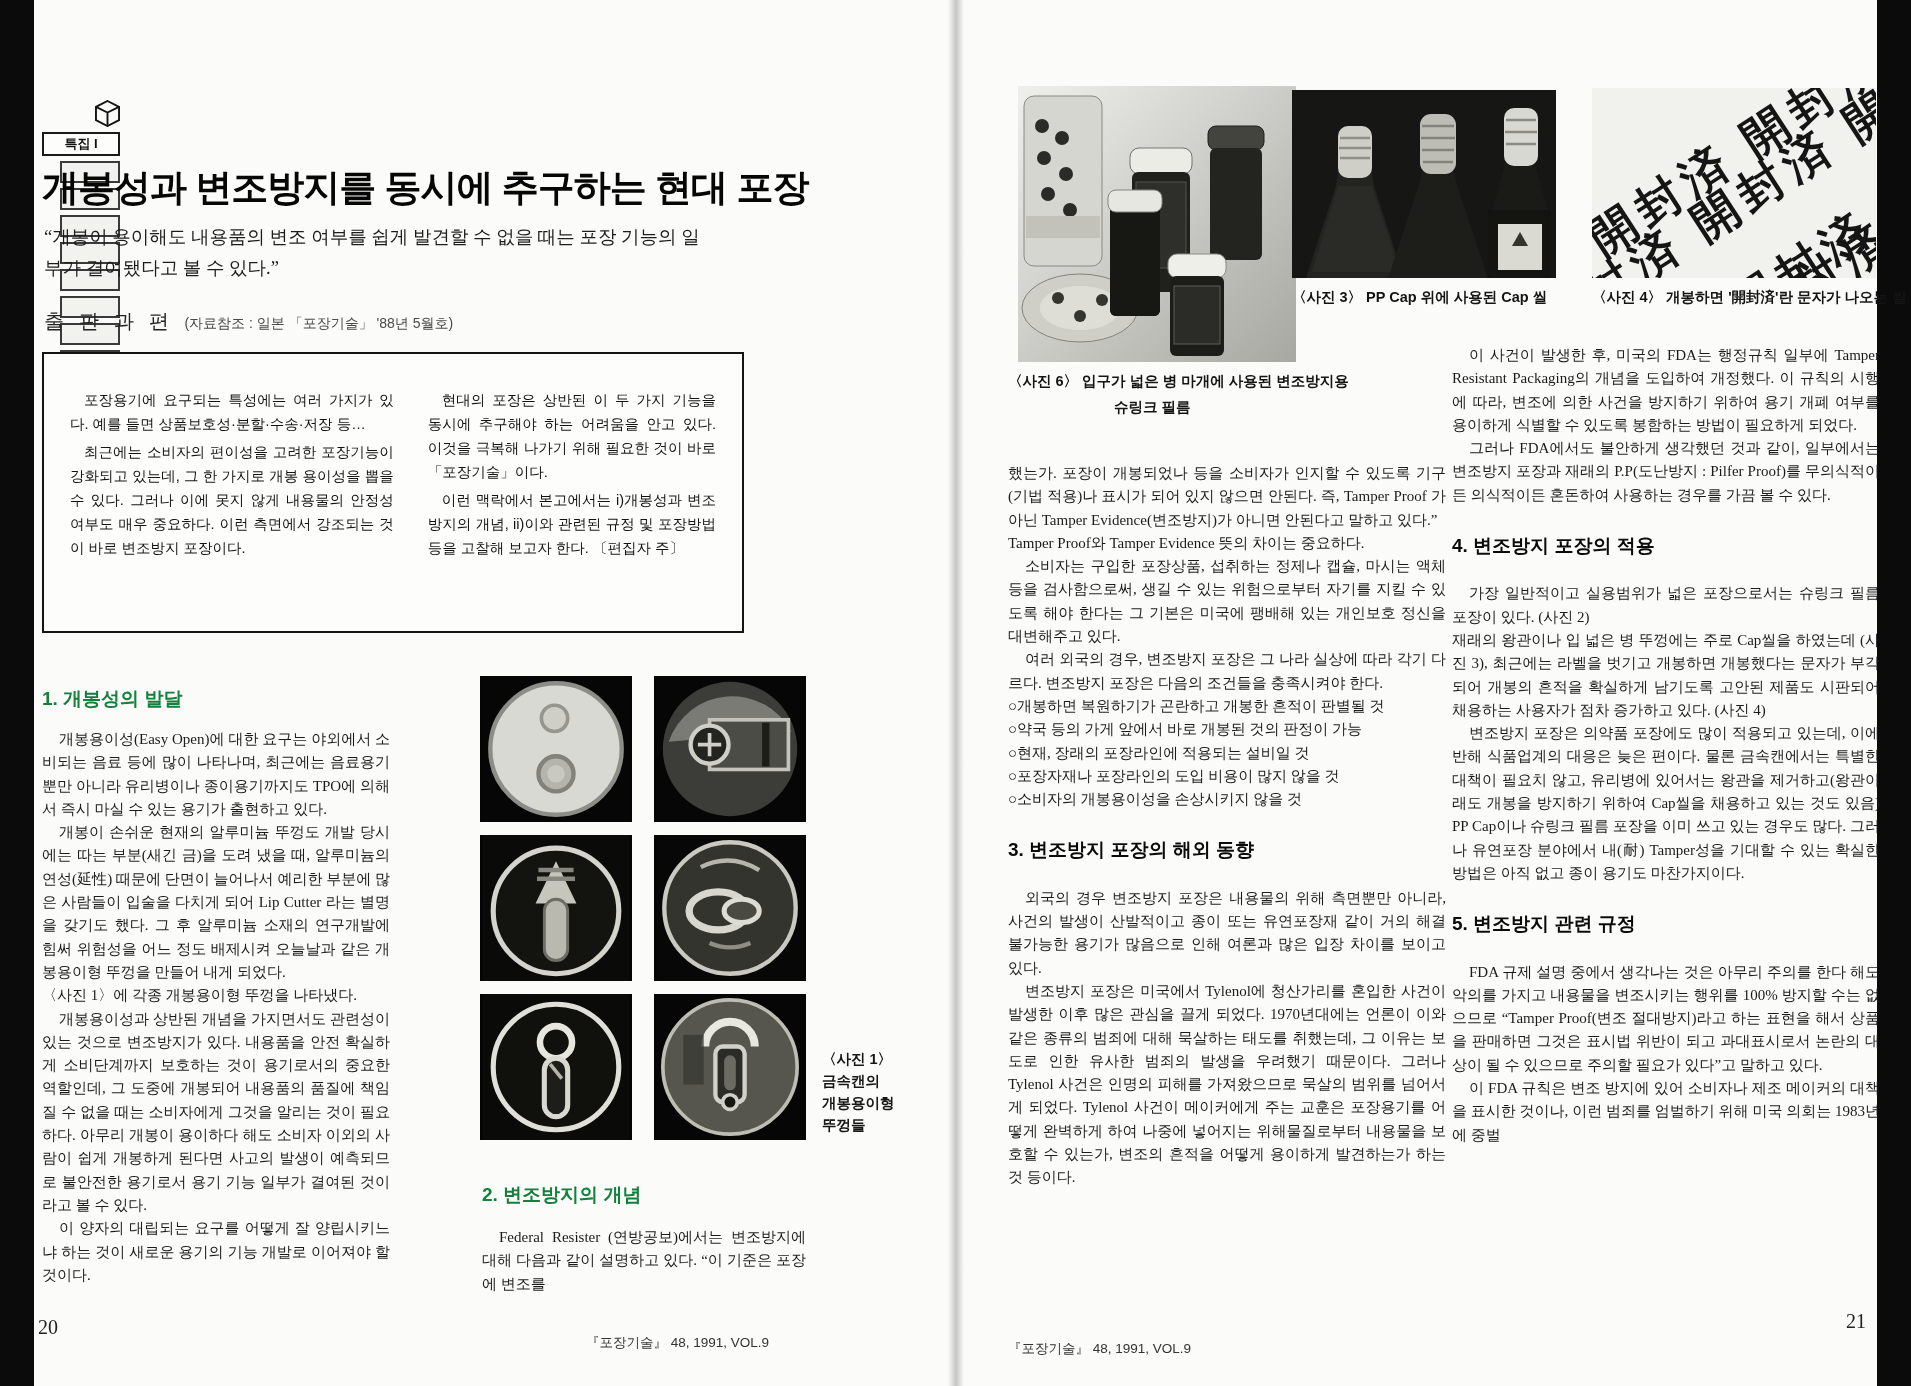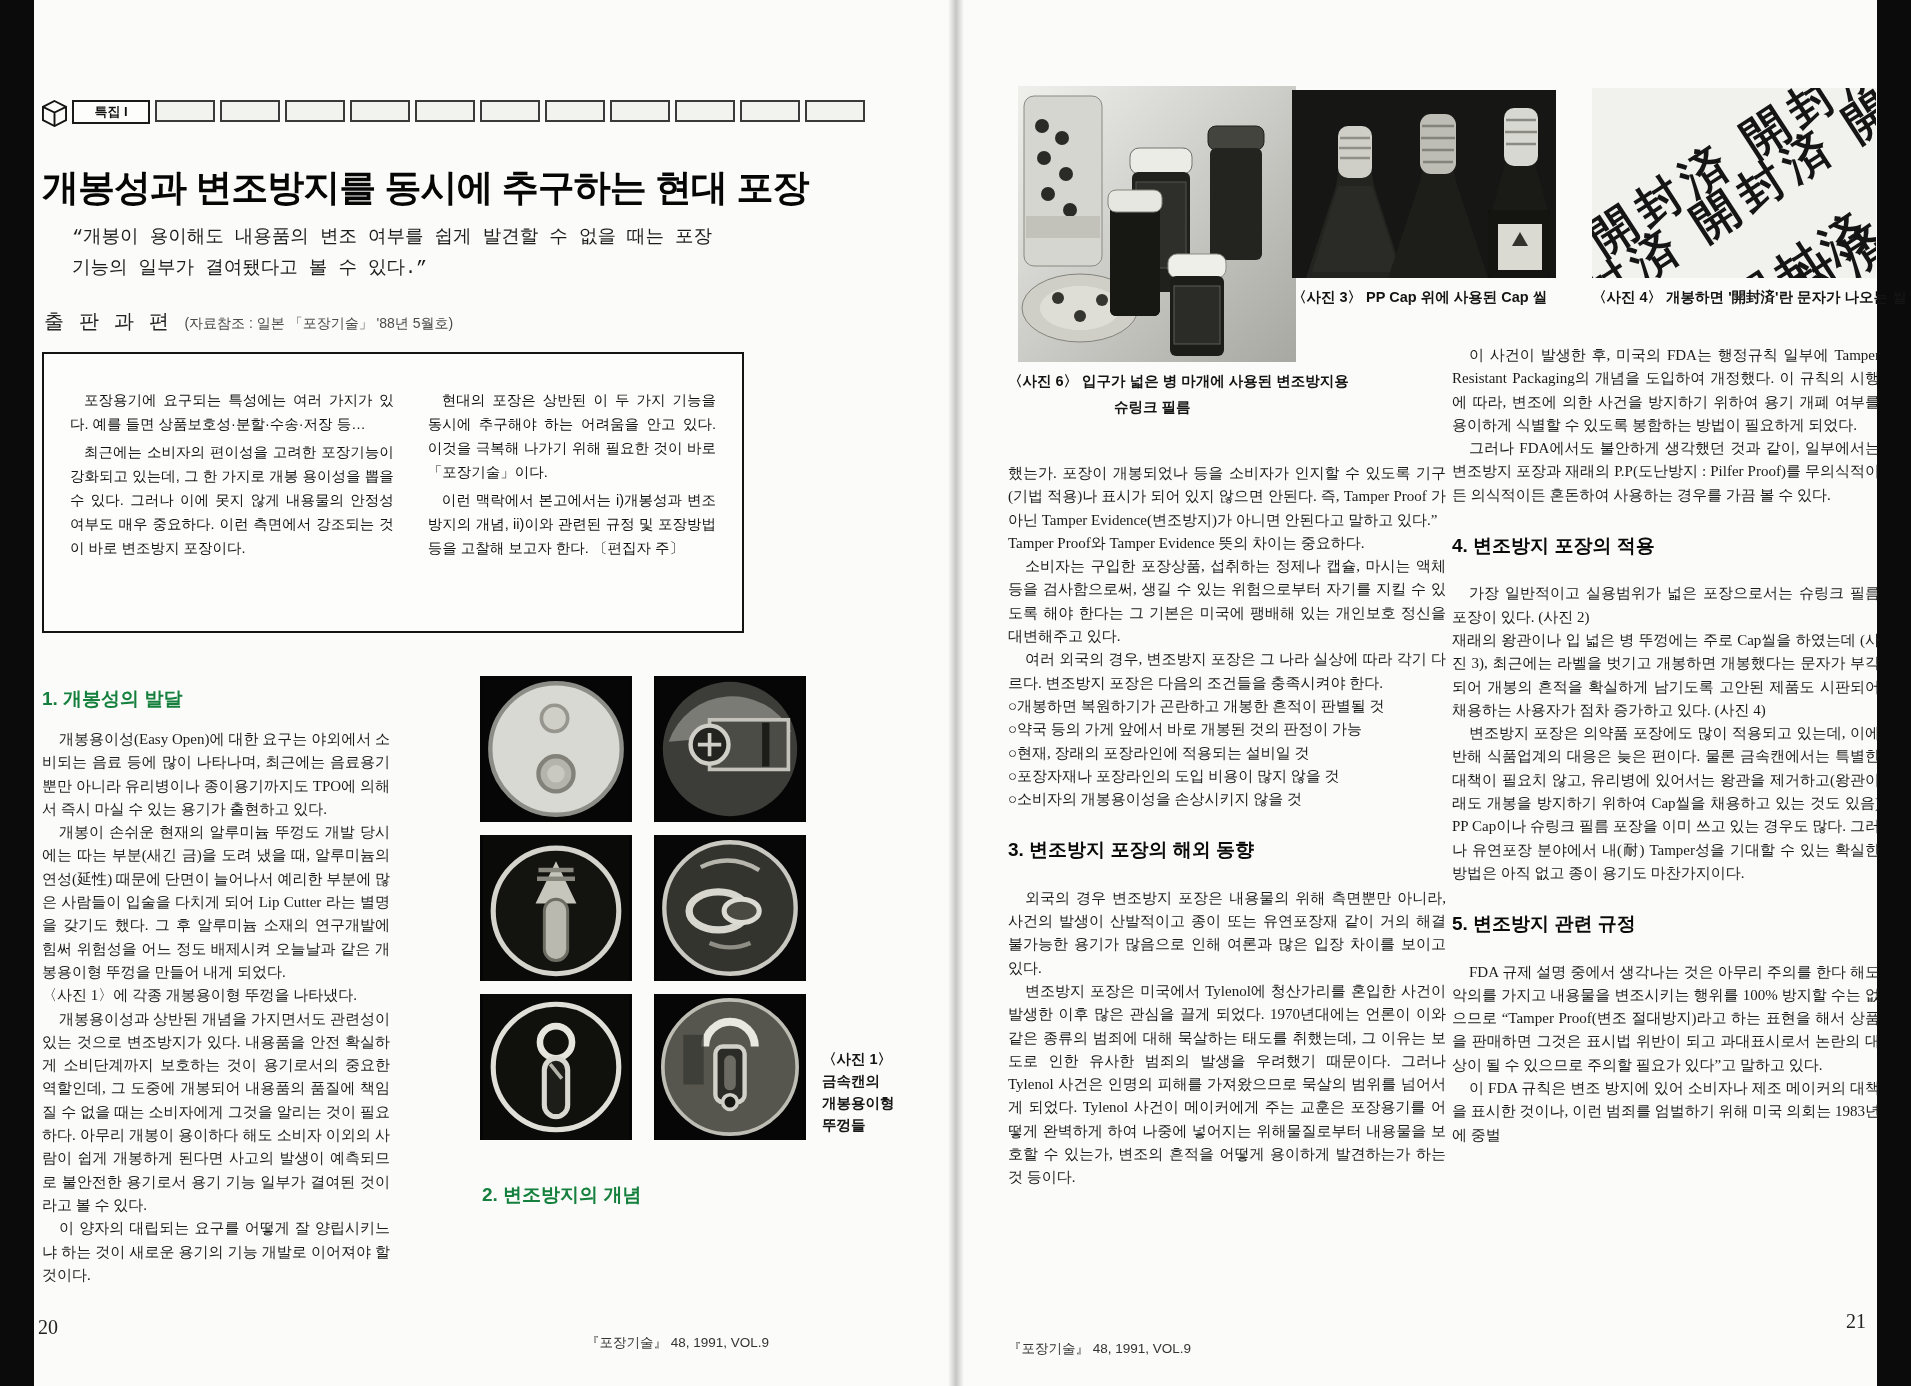--- a/index.html
+++ b/index.html
@@ -3,27 +3,27 @@
 <meta charset="utf-8">
 <style>
   html,body{margin:0;padding:0;background:#e9e9e7;}
   #page{position:relative;width:1911px;height:1386px;background:#fbfbf9;overflow:hidden;
         font-family:"Liberation Sans",sans-serif;color:#111;}
   .abs{position:absolute;}
   
   .edge-bar{position:absolute;top:0;height:100%;background:#0b0b0b;}
   .gutter{position:absolute;top:0;height:100%;background:linear-gradient(90deg,rgba(0,0,0,0),rgba(60,60,58,.28),rgba(0,0,0,0));}
   
-  .tabrow{display:flex;align-items:flex-start;gap:5px;}
+  .tabrow{display:flex;align-items:flex-end;gap:5px;flex-direction:column;}
   .tab-label{border:2px solid #1a1a1a;background:#fdfdfb;height:20px;min-width:62px;
              display:flex;align-items:center;justify-content:center;font-size:13px;font-weight:bold;padding:0 6px;}
   .tab-empty{border:2px solid #3a3a3a;background:#f2f2ef;height:18px;width:56px;}
   
   .main-title{font-size:37px;font-weight:700;letter-spacing:-1px;color:#060606;white-space:nowrap;}
-  .subtitle{font-family:Liberation Mono, monospace;font-size:18.5px;line-height:31px;color:#1c1c1c;width:668px;margin-left:28px;}
+  .subtitle{font-family:Liberation Serif, serif;font-size:18.5px;line-height:31px;color:#1c1c1c;width:668px;}
   .byline{font-family:"Liberation Serif",serif;font-size:20px;letter-spacing:5px;color:#222;}
   .byline-note{font-size:14px;letter-spacing:0;color:#4a4a4a;margin-left:6px;}
   
   .intro-box{border:2.5px solid #141414;background:#fdfdfb;width:702px;height:281px;box-sizing:border-box;
              padding:30px 22px 0 22px;display:flex;gap:26px;}
   .intro-col{font-size:14.5px;line-height:24px;color:#131313;text-align:justify;}
   .intro-col p{margin:4px;text-indent:14px;}
   .sec-heading{font-size:19px;font-weight:bold;color:#15803d;}
   .col-body{font-family:"Liberation Serif",serif;font-size:15px;line-height:23.3px;text-align:justify;color:#1b1b1b;}
   .col-body p{margin:0;}
@@ -165,20 +165,23 @@
   </div>
 
   <div class="abs cap1" style="left:822px;top:1048px;width:96px;">
     <div>〈사진 1〉</div>
     <div>금속캔의</div>
     <div>개봉용이형</div>
     <div>뚜껑들</div>
   </div>
 
   <div class="abs sec-heading" style="left:482px;top:1182px;">2. 변조방지의 개념</div>
+  <div class="abs col-body" style="left:482px;top:1226px;width:324px;">
+    <p class="ind">Federal Resister (연방공보)에서는 변조방지에 대해 다음과 같이 설명하고 있다. “이 기준은 포장에 변조를</p>
+  </div>
 
   <div class="abs pagenum" style="left:38px;top:1316px;">20</div>
   <div class="abs journal-footer" style="left:586px;top:1334px;">『포장기술』 48, 1991, VOL.9</div>
 
   <div class="photo-frame" style="left:1018px;top:86px;width:278px;height:276px;">
     <svg viewBox="0 0 278 276" width="278" height="276">
       <defs>
         <linearGradient id="p2bg" x1="0" y1="0" x2="1" y2="1">
           <stop offset="0" stop-color="#efefec"></stop>
             <stop offset="1" stop-color="#a8a8a2"></stop>

